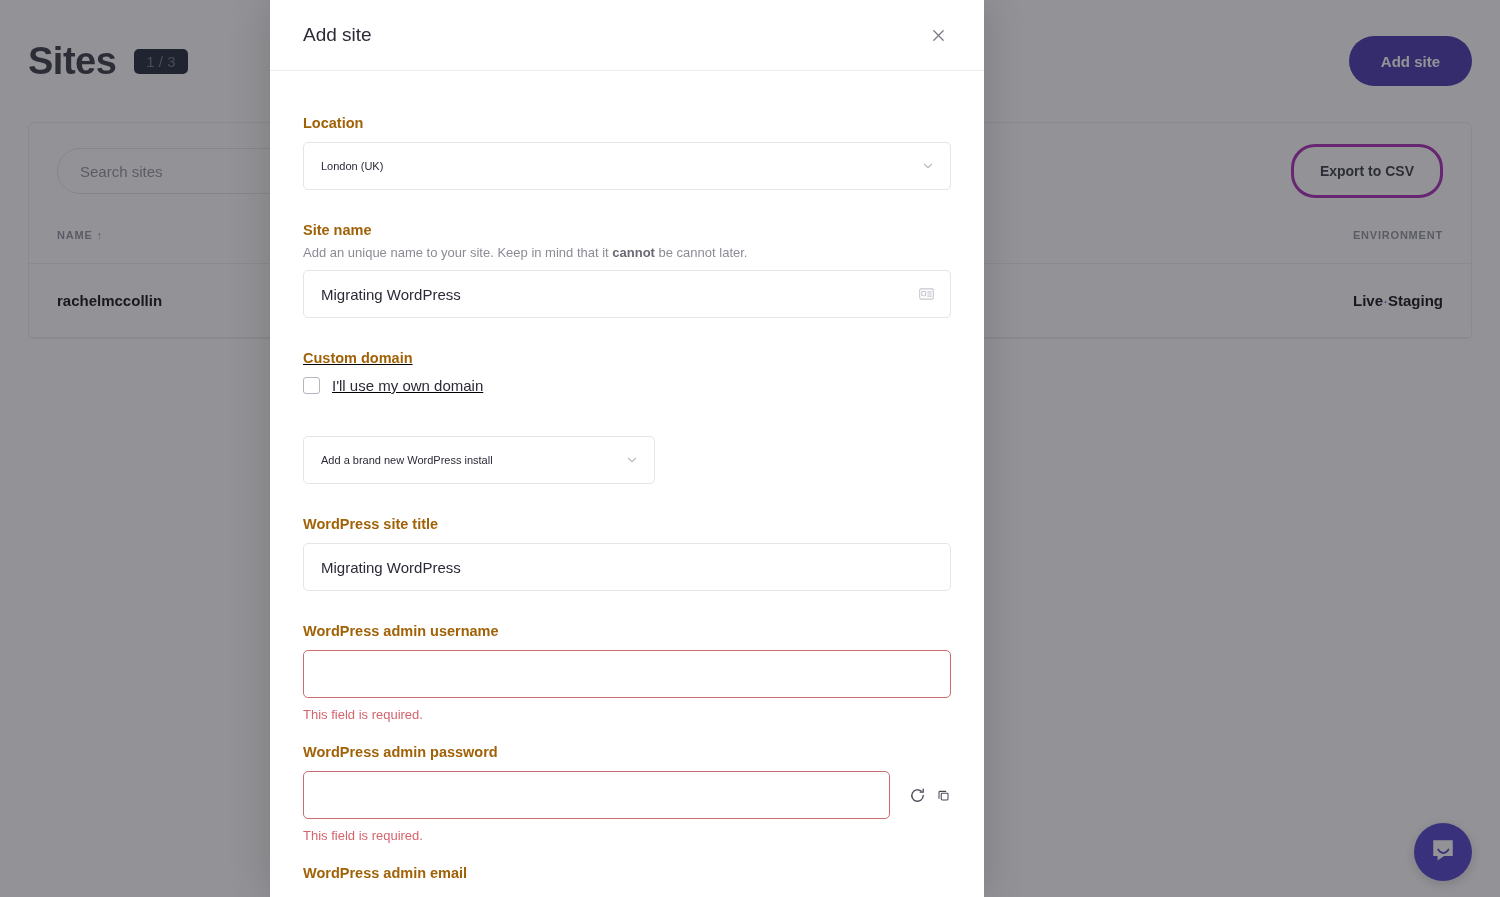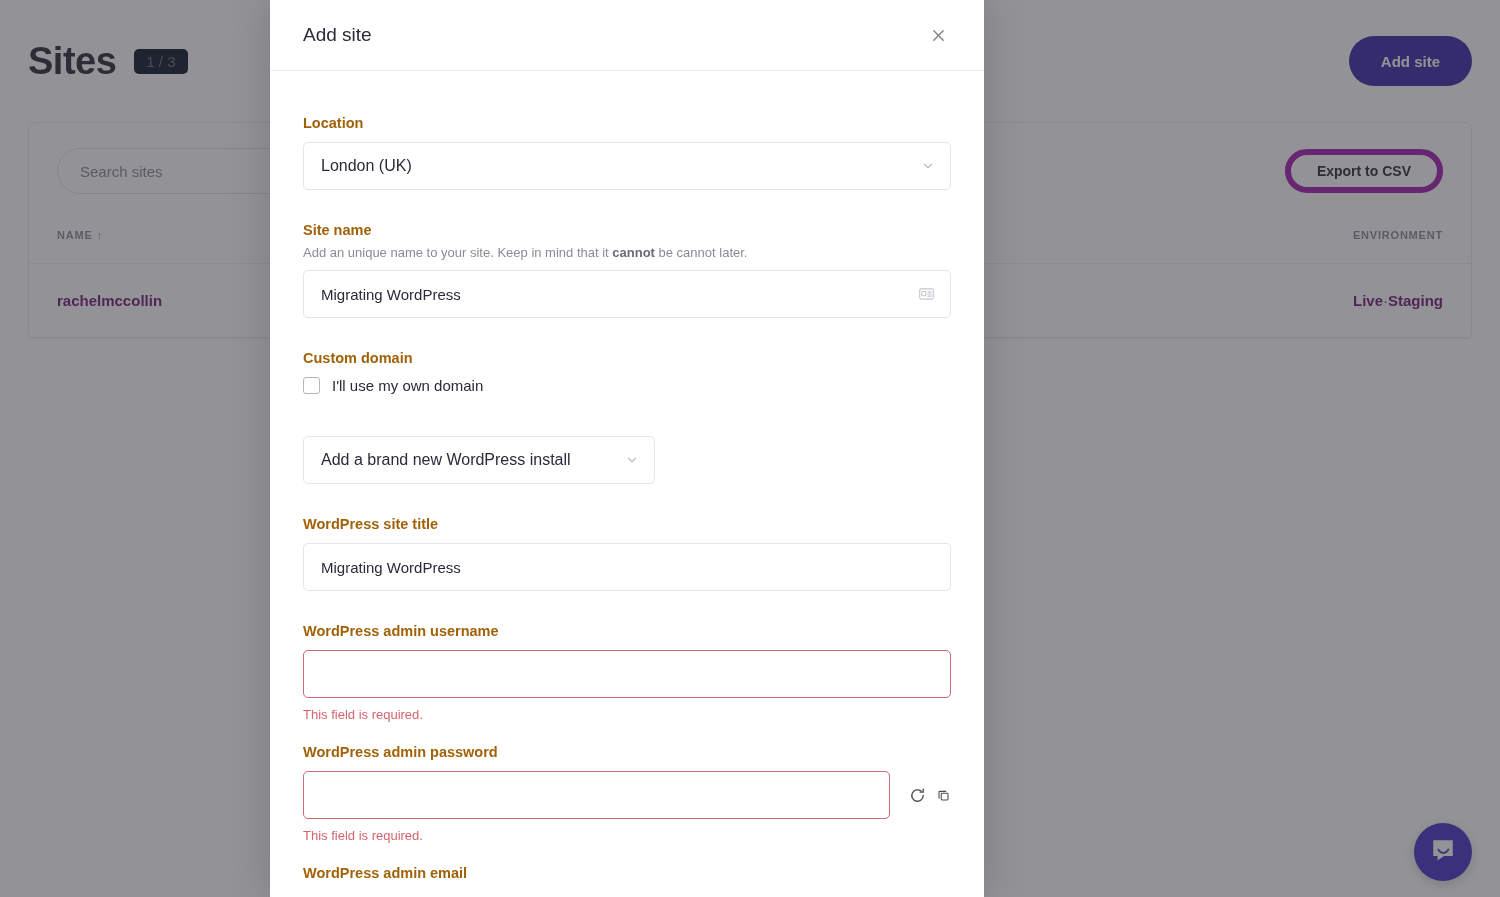--- a/index.html
+++ b/index.html
@@ -79,22 +79,22 @@
     border-radius: 24px;
     padding: 0 22px;
     font-size: 15px;
     color: #2b2b38;
     font-family: "Liberation Sans", sans-serif;
     outline: none;
     background: #fff;
   }
   .bg-search::placeholder { color: #8b8b96; }
   .bg-export {
-    height: 44px;
-    border: 6px solid #a21caf;
+    height: 54px;
+    border: 3px solid #a21caf;
     border-radius: 24px;
     background: #fff;
     padding: 0 26px;
     font-size: 14px;
     font-weight: bold;
     color: #2b2b38;
     cursor: pointer;
     font-family: "Liberation Sans", sans-serif;
   }
 
@@ -111,21 +111,21 @@
   .bg-table tbody td {
     padding: 28px 0;
     font-size: 15px;
     color: #3c3c48;
     border-bottom: 1px solid #ececef;
   }
   .col-name    { width: 34%; padding-left: 28px !important; }
   .col-storage { width: 22%; }
   .col-php     { width: 22%; }
   .col-env     { width: 22%; text-align: right !important; padding-right: 28px !important; }
-  .link { color: #701a75; font-weight: bold; text-decoration: none; }
+  .link { color: #000000; font-weight: bold; text-decoration: none; }
   .sep { color: #4533c6; }
 
   
   #overlay {
     position: absolute;
     inset: 0;
     background: rgba(48,48,56,0.52);
   }
 
   
@@ -199,21 +199,21 @@
     display: flex;
   }
 
   .select-wrap { position: relative; display: block; }
   .select-box {
     width: 100%;
     height: 48px;
     border: 1px solid #e4e4e9;
     border-radius: 5px;
     padding: 0 40px 0 17px;
-    font-size: 16px;
+    font-size: 11px;
     color: #2b2b38;
     display: flex;
     align-items: center;
     background: #fff;
     cursor: pointer;
   }
   .select-wrap.narrow { width: 352px; }
   .chevron {
     position: absolute;
     right: 16px;
@@ -247,21 +247,21 @@
     display: flex;
     align-items: center;
     gap: 9px;
     margin-left: 18px;
     color: #4a4a56;
   }
   .pw-actions span { cursor: pointer; display: flex; }
 
   .mb-sm { margin-bottom: 22px; }
   .mb-md { margin-bottom: 32px; }
-  .mb-lg { margin-bottom: 42px; }
+  .mb-lg { margin-bottom: 42px; text-decoration: underline; }
 
   
   #intercom {
     position: absolute;
     right: 28px;
     bottom: 16px;
     width: 58px; height: 58px;
     border-radius: 50%;
     background: #4533c6;
     display: flex;

